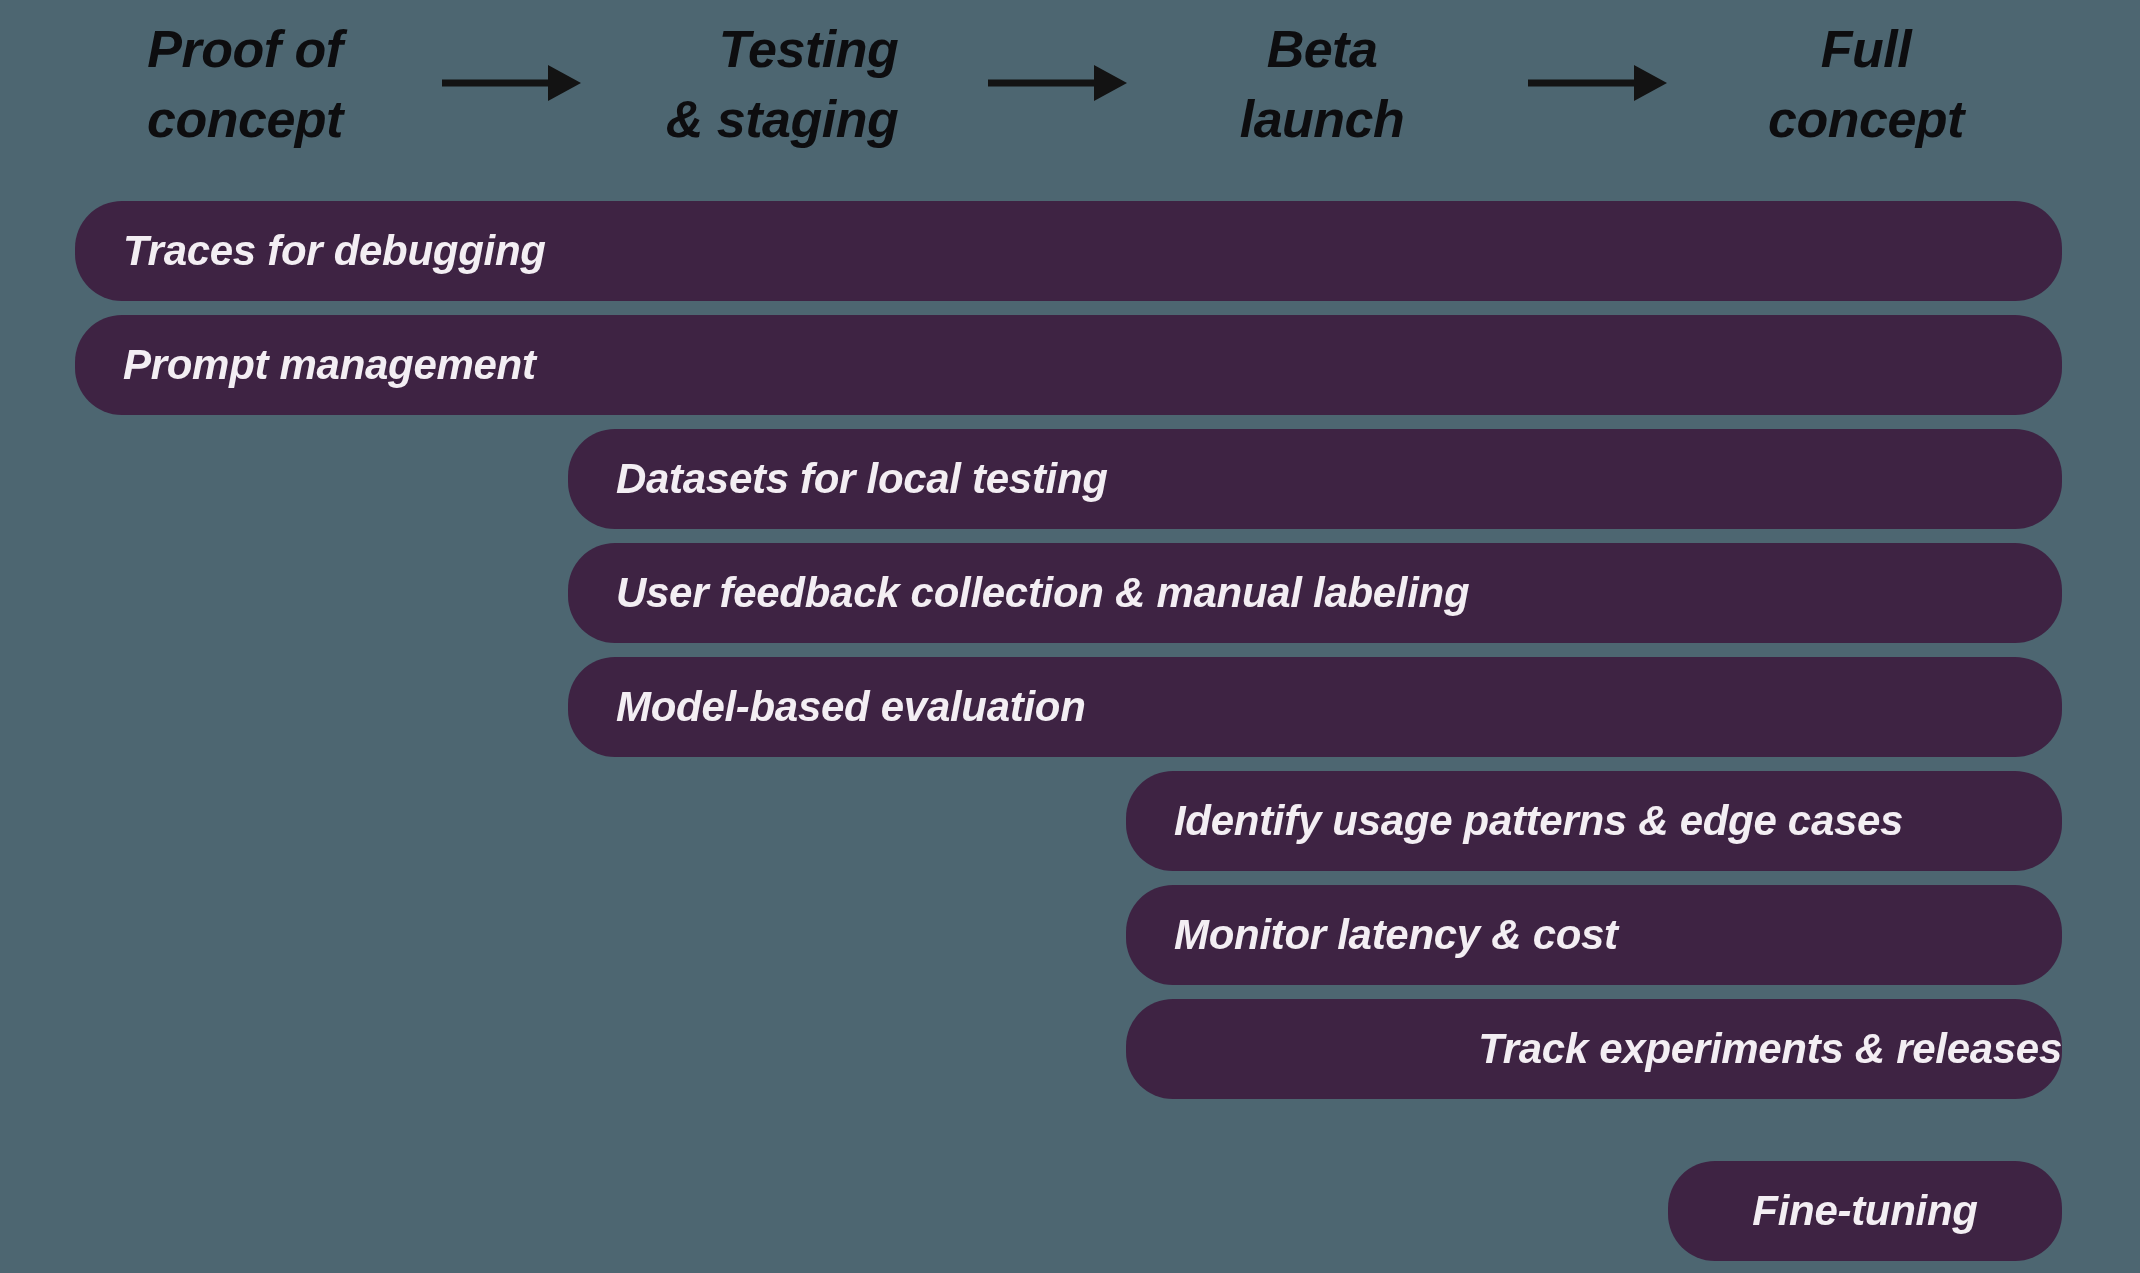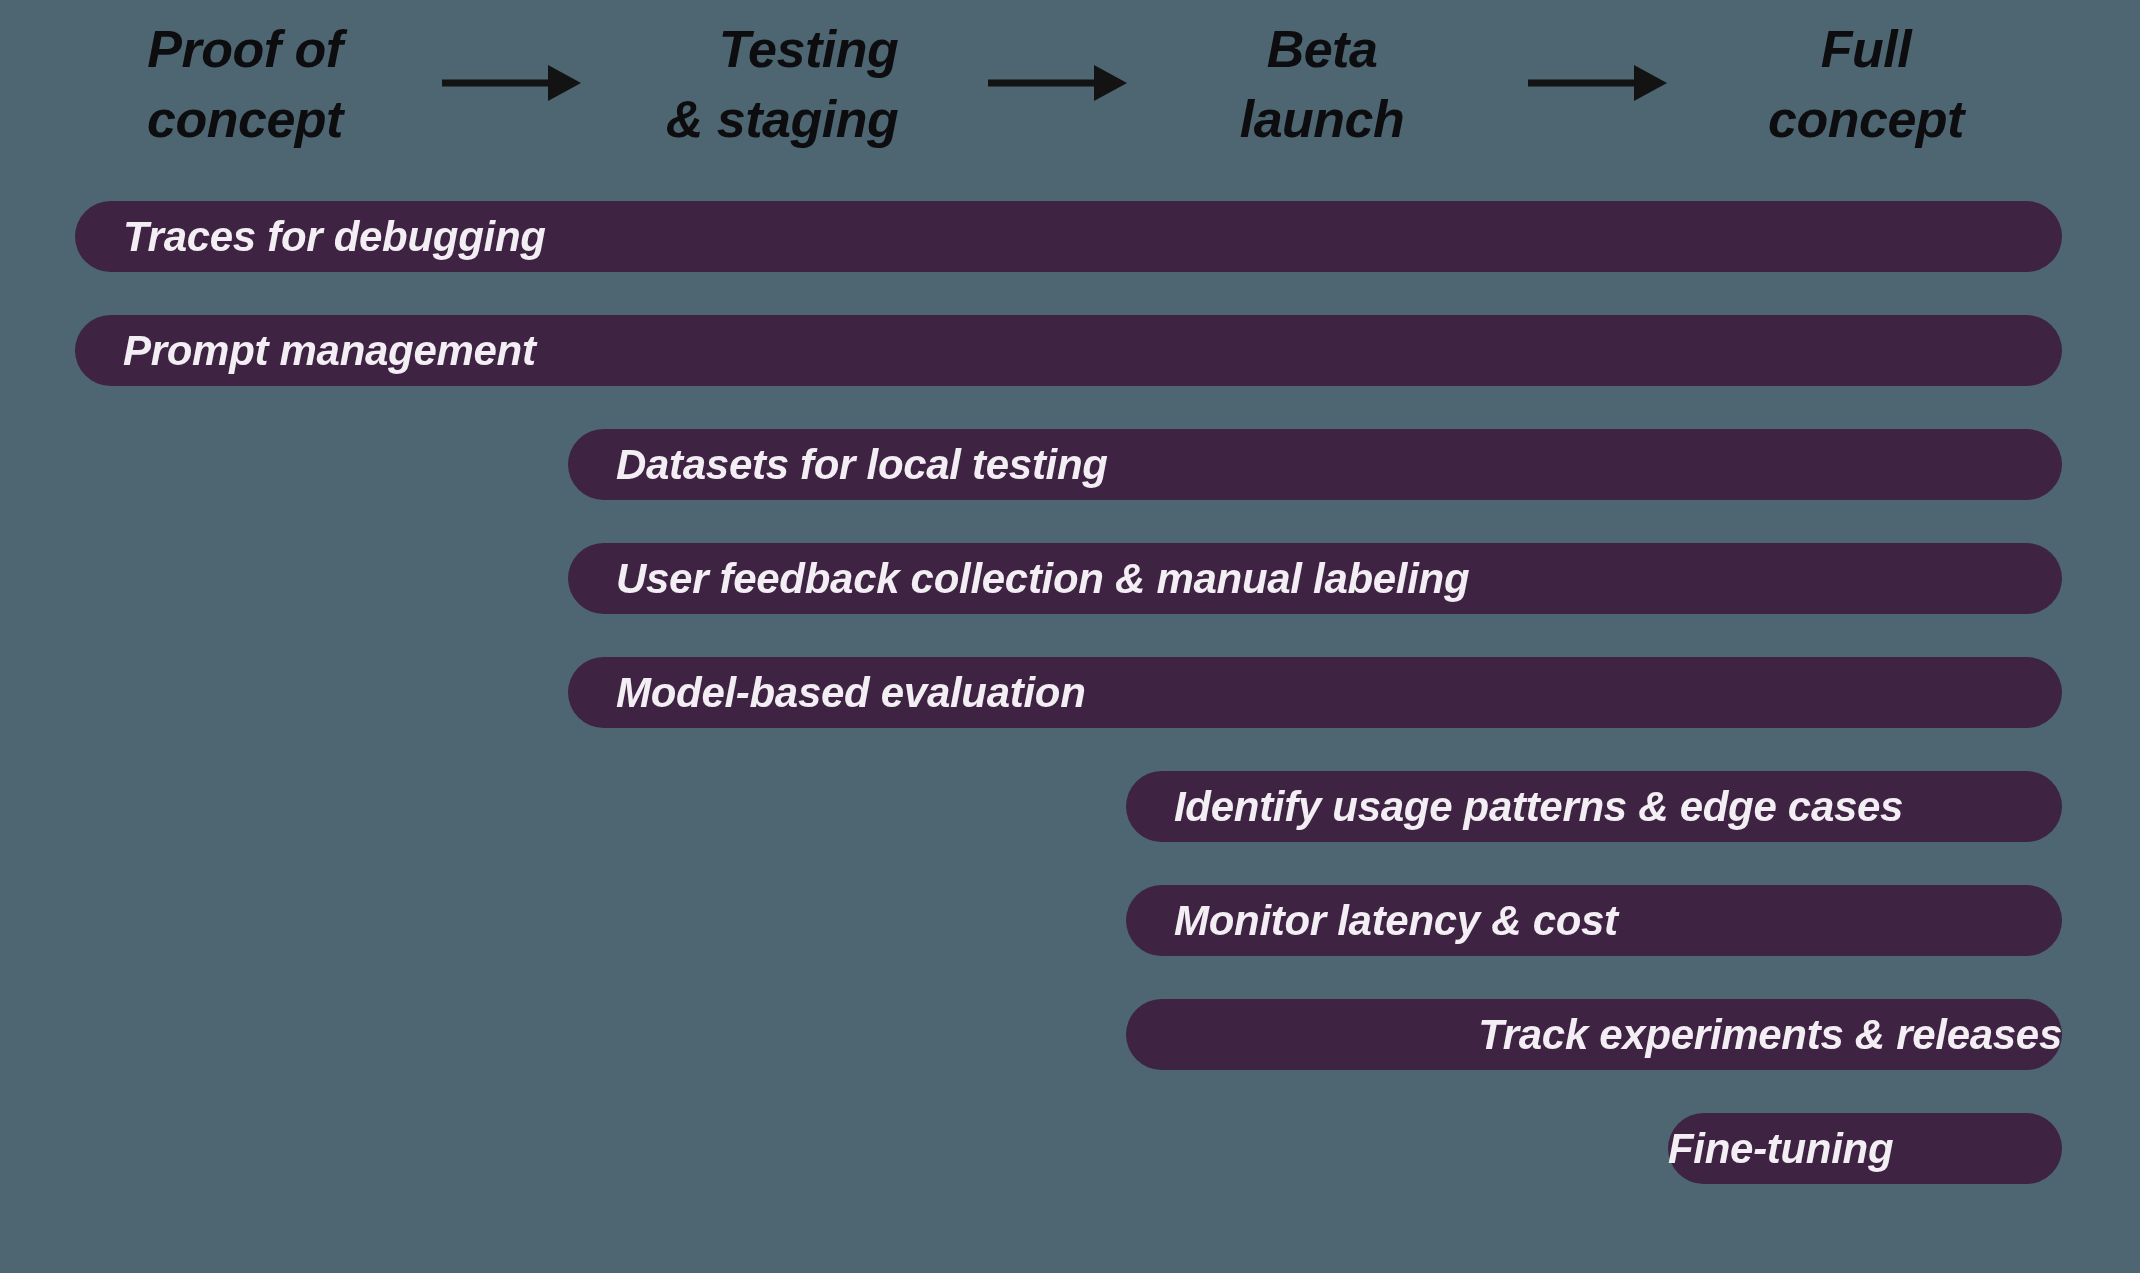--- a/index.html
+++ b/index.html
@@ -35,34 +35,34 @@
   .arr1 { left: 440px; }
   .arr2 { left: 986px; }
   .arr3 { left: 1526px; }
   .arr line { stroke: #131313; stroke-width: 7px; }
   .arr path { fill: #131313; }
 
   
   .bar {
     position: absolute;
     right: 78px;
-    height: 71px;
+    height: 100px;
     border-radius: 47px;
     background: #3e2343;
     color: #f3eef3;
     font-size: 42px;
     font-weight: bold;
     letter-spacing: -0.3px;
     display: flex;
     align-items: center;
     padding-left: 48px;
     box-sizing: border-box;
     white-space: nowrap;
   }
-  .bar.center { padding-left: 0; }
+  .bar.center { justify-content: center; padding-left: 0; margin-top: 48px; }
   .bar1 { top: 201px;  left: 75px;   }
   .bar2 { top: 315px;  left: 75px;   }
   .bar3 { top: 429px;  left: 568px;  }
   .bar4 { top: 543px;  left: 568px;  }
   .bar5 { top: 657px;  left: 568px;  }
   .bar6 { top: 771px;  left: 1126px; }
   .bar7 { top: 885px;  left: 1126px; }
   .bar8 { top: 999px;  left: 1126px; justify-content: flex-end; }
   .bar9 { top: 1113px; left: 1668px; }
 </style>

